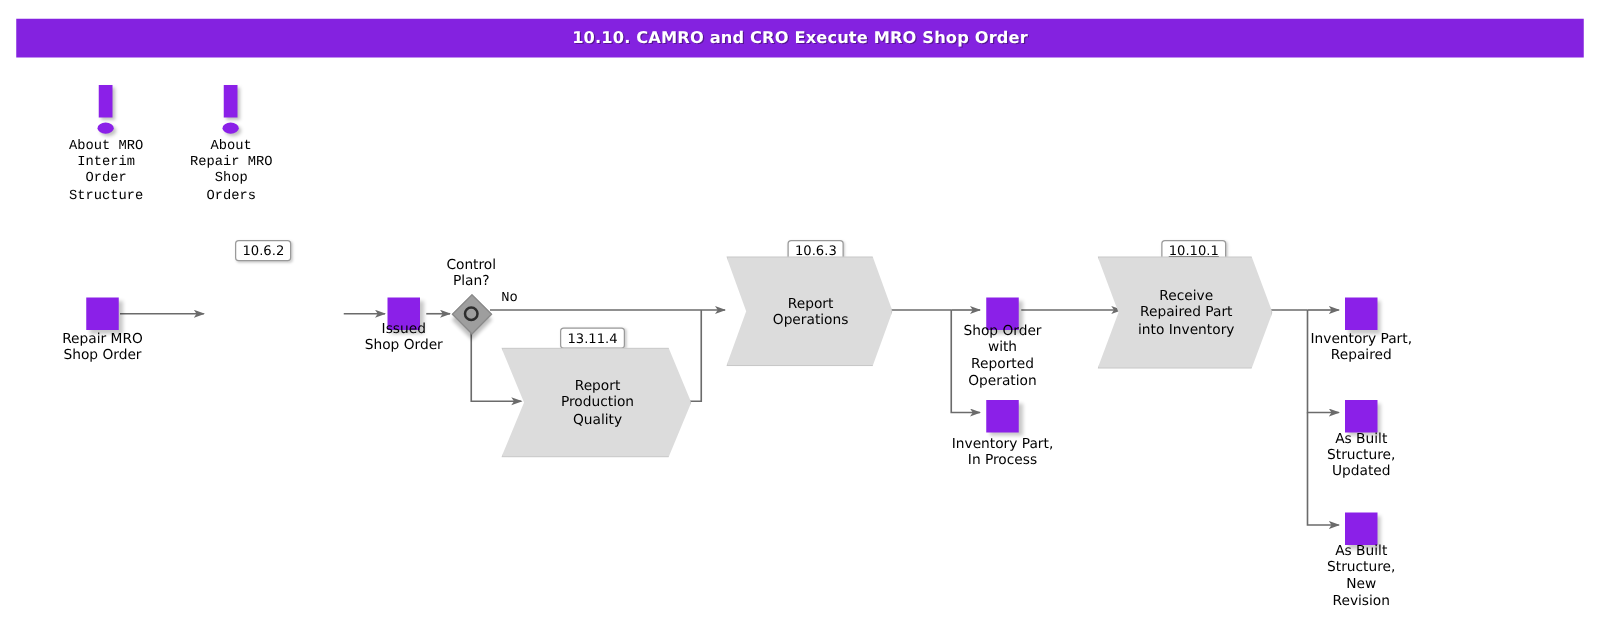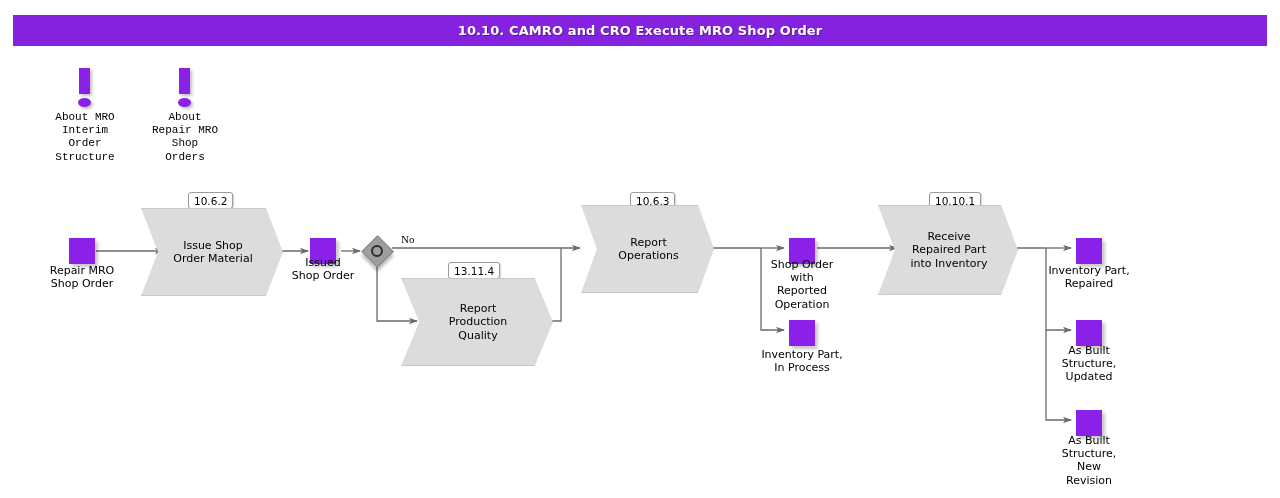--- a/index.html
+++ b/index.html
@@ -87,21 +87,21 @@
     box-sizing:border-box;
   }
   .declabel{
     position:absolute;text-align:center;font-size:11px;line-height:13.2px;
     color:#000;font-family:"DejaVu Sans", sans-serif;white-space:pre-line;
   }
 
   
   .edgelabel{
     position:absolute;font-size:11px;color:#000;
-    font-family:Liberation Serif, serif;
+    font-family:Liberation Mono, monospace;
   }
 
   
   .annot{position:absolute;}
   .annot .bar{
     position:absolute;left:9px;top:0;width:11px;height:26px;
     background:#8B20E8;box-shadow:2px 2px 3px rgba(0,0,0,0.25);
   }
   .annot .dot{
     position:absolute;left:8px;top:30px;width:13px;height:9px;
@@ -179,31 +179,29 @@
 Orders</div>
   </div>
 
   <div class="node">
     <div class="objbox" style="left:69px;top:238px;"></div>
     <div class="objlabel" style="left:20px;top:264px;width:124px;">Repair MRO
 Shop Order</div>
   </div>
 
   <div class="tag" style="left:188px;top:192px;text-align:right;">10.6.2</div>
-  <div class="proc" style="left:141px;top:208px;width:140px;height:86px;">
-    <span class="ptxt">Issue Shop
-Order Material</span>
-  </div>
 
   <div class="node">
     <div class="objbox" style="left:310px;top:238px;"></div>
     <div class="objlabel" style="left:261px;top:256px;width:124px;">Issued
 Shop Order</div>
   </div>
 
+  <div class="declabel" style="left:322px;top:205px;width:110px;">Control
+Plan?</div>
   <div class="decision" style="left:362px;top:236px;">
     <div class="dia"></div>
     <div class="ring"></div>
   </div>
   <div class="edgelabel" style="left:401px;top:233px;">No</div>
 
   <div class="tag" style="left:448px;top:262px;">13.11.4</div>
   <div class="proc" style="left:401px;top:278px;width:150px;height:86px;">
     <span class="ptxt">Report
 Production

